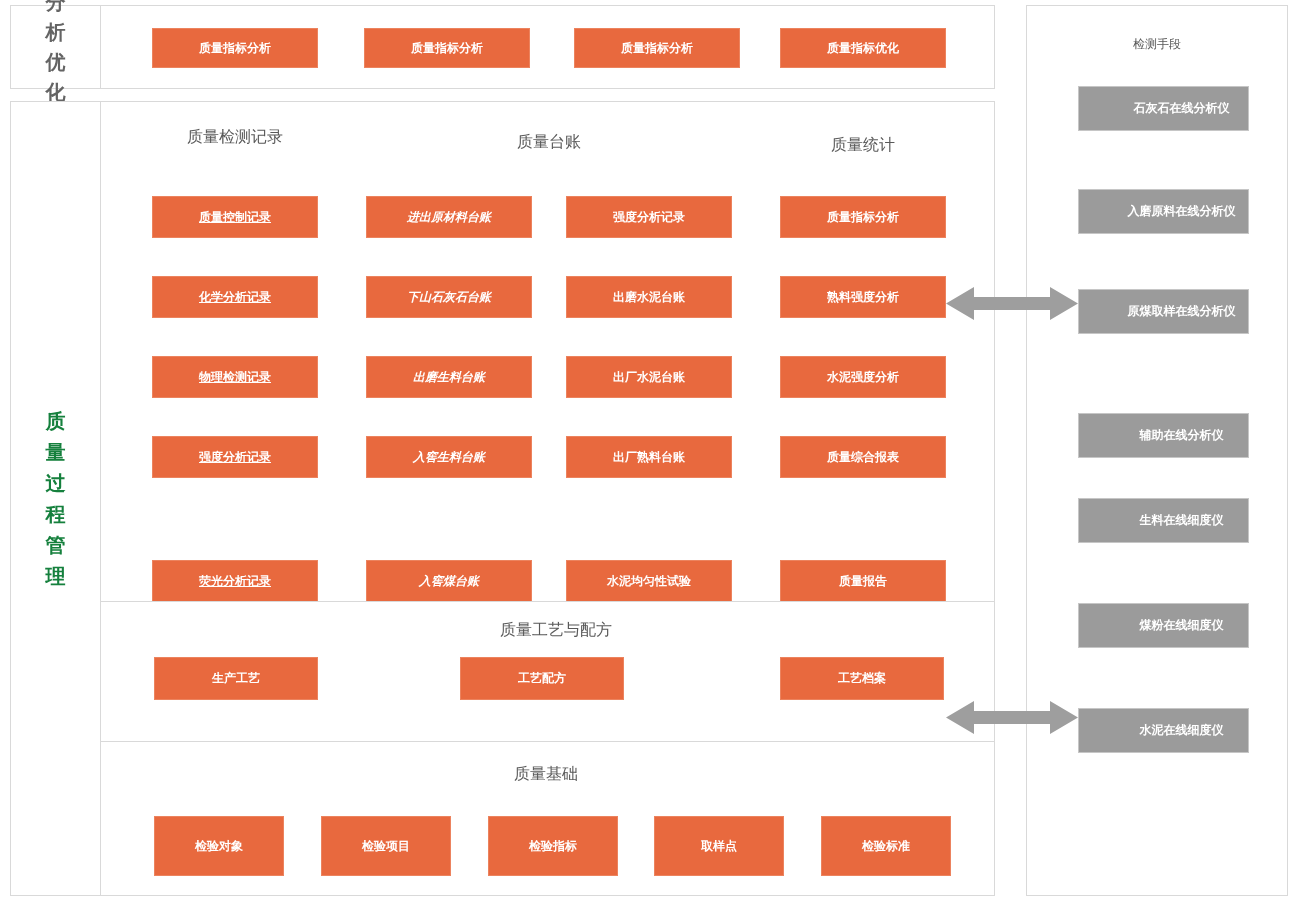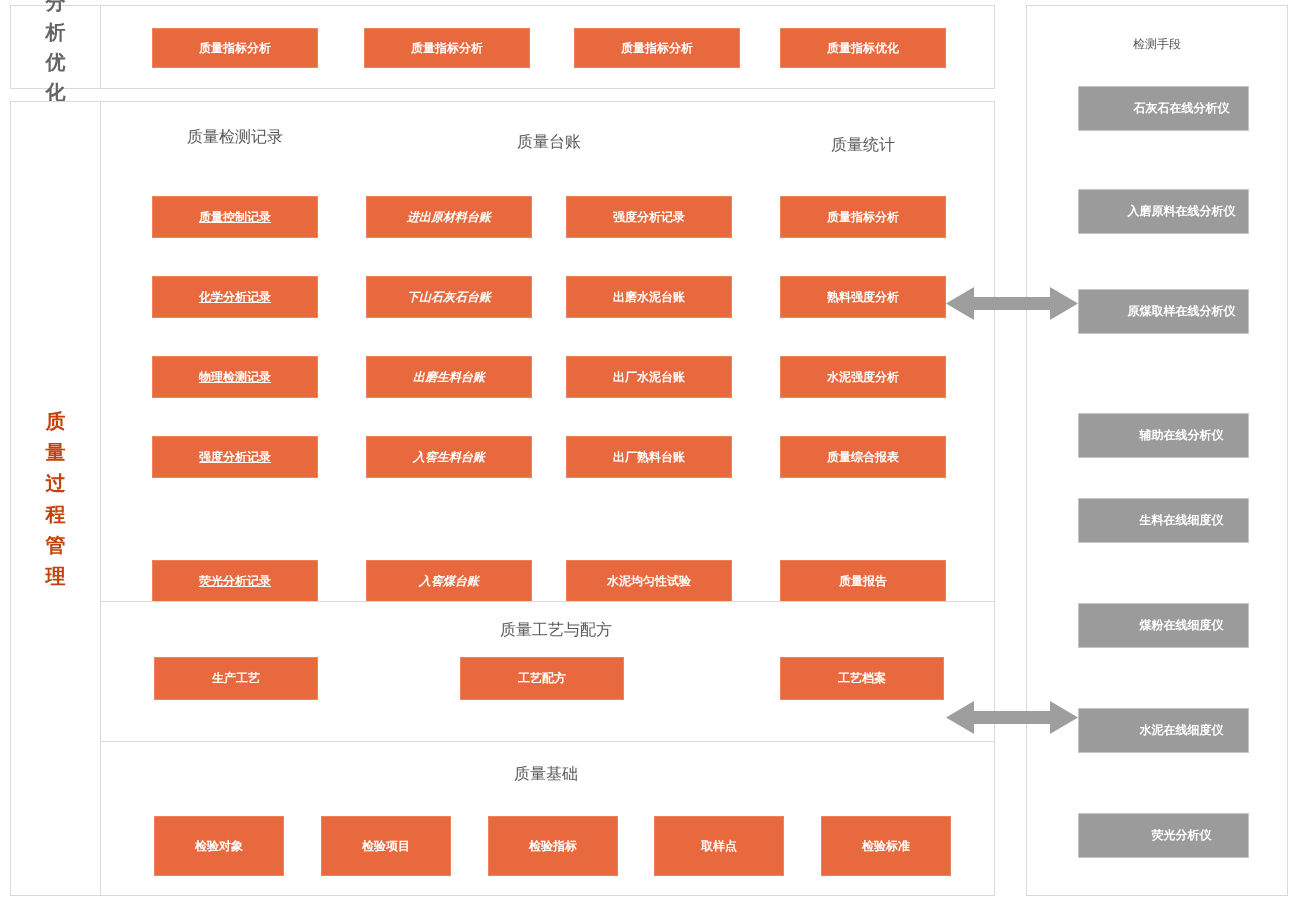--- a/index.html
+++ b/index.html
@@ -27,21 +27,21 @@
 
   .label-col{
     position:absolute;left:0;top:0;bottom:0;width:90px;
     border-right:1px solid var(--panel-border);
     display:flex;align-items:center;justify-content:center;
   }
   .vlabel{
     width:38px;word-break:break-all;text-align:center;
     font-size:20px;font-weight:bold;color:#646464;line-height:30px;
   }
-  .vlabel.tall{width:20px;line-height:31px;color:#c2410c;}
+  .vlabel.tall{width:20px;line-height:31px;color:#15803d;}
 
   .content{position:absolute;left:90px;top:0;right:0;bottom:0;}
 
   .section{position:absolute;left:0;right:0;}
   #sec-records{top:0;height:499px;}
   #sec-process{top:499px;height:140px;border-top:1px solid var(--panel-border);}
   #sec-basics{top:639px;height:156px;border-top:1px solid var(--panel-border);}
 
   .sec-title{
     position:absolute;transform:translateX(-50%);
@@ -161,21 +161,20 @@
 
 <div class="panel" id="panel-right">
   <div class="right-title">检测手段</div>
   <div class="btn gray rb rb0">石灰石在线分析仪</div>
   <div class="btn gray rb rb1">入磨原料在线分析仪</div>
   <div class="btn gray rb rb2">原煤取样在线分析仪</div>
   <div class="btn gray rb rb3">辅助在线分析仪</div>
   <div class="btn gray rb rb4">生料在线细度仪</div>
   <div class="btn gray rb rb5">煤粉在线细度仪</div>
   <div class="btn gray rb rb6">水泥在线细度仪</div>
-  <div class="btn gray rb rb7">荧光分析仪</div>
 </div>
 
 <div class="arrow" id="arrow-1">
   <svg viewBox="0 0 132 33" preserveAspectRatio="none">
     <polygon points="0,16.5 28,0 28,10 104,10 104,0 132,16.5 104,33 104,23 28,23 28,33"></polygon>
   </svg>
 </div>
 <div class="arrow" id="arrow-2">
   <svg viewBox="0 0 132 33" preserveAspectRatio="none">
     <polygon points="0,16.5 28,0 28,10 104,10 104,0 132,16.5 104,33 104,23 28,23 28,33"></polygon>

